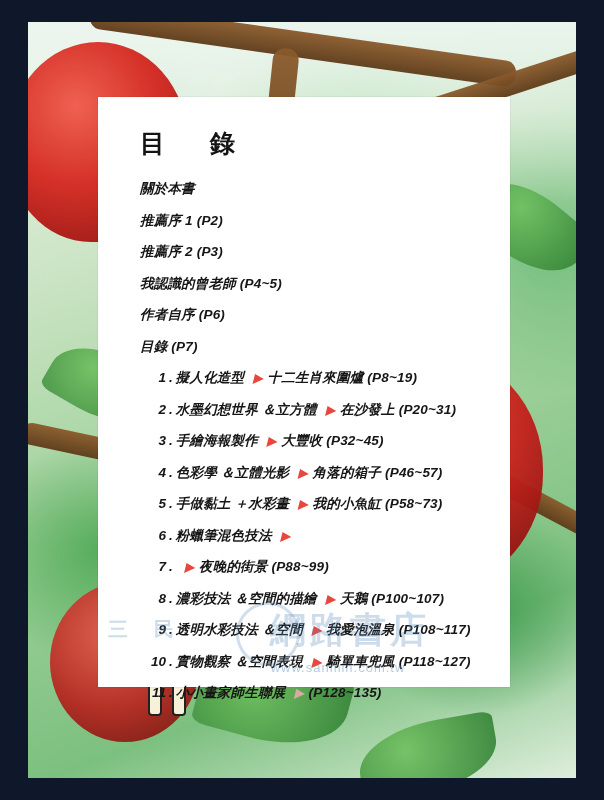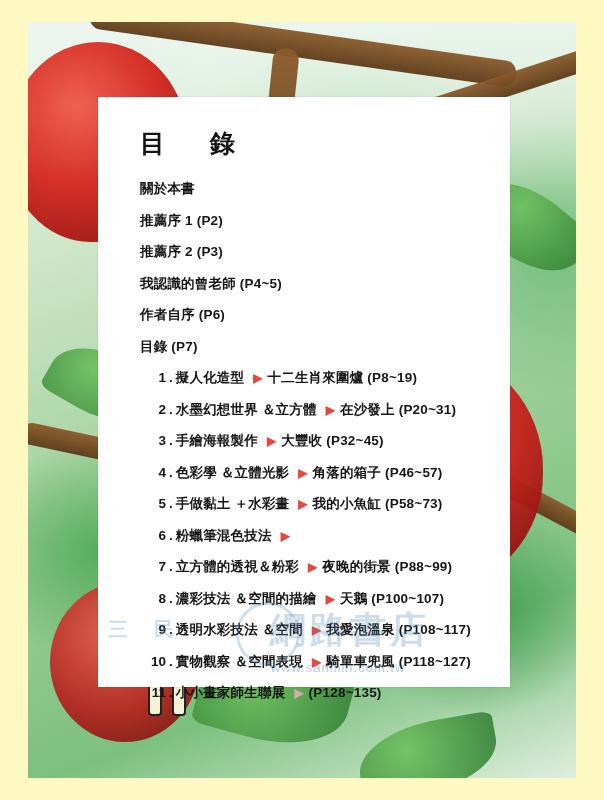--- a/index.html
+++ b/index.html
@@ -8,21 +8,21 @@
     background: #ffffff;
   }
   body {
     font-family: "Liberation Sans", sans-serif;
   }
   .page {
     position: relative;
     width: 604px;
     height: 800px;
     overflow: hidden;
-    background: #fef9c3;
+    background: #0f172a;
   }
 
   
   .art {
     position: absolute;
     left: 28px;
     top: 22px;
     width: 548px;
     height: 756px;
     overflow: hidden;
@@ -149,20 +149,21 @@
     font-size: 25px;
     font-weight: bold;
     letter-spacing: 10px;
     color: #141414;
   }
 
   .toc-list {
     margin: 0;
     padding: 20px 17px 0 42px;
     list-style: none;
+    font-style: italic;
   }
   .toc-list li {
     display: flex;
     align-items: baseline;
     font-size: 13.5px;
     font-weight: bold;
     color: #161616;
     margin-bottom: 13.5px;
     white-space: nowrap;
   }
@@ -327,21 +328,20 @@
         </li>
         <li>
           <span class="row-num">6</span>
           <span class="row-dot">.</span>
           <span class="row-title">粉蠟筆混色技法</span>
           <span class="arrow">▶</span>
         </li>
         <li>
           <span class="row-num">7</span>
           <span class="row-dot">.</span>
-          <span class="row-title">立方體的透視＆粉彩</span>
           <span class="arrow">▶</span>
           <span class="row-sub">夜晚的街景 (P88~99)</span>
         </li>
         <li>
           <span class="row-num">8</span>
           <span class="row-dot">.</span>
           <span class="row-title">濃彩技法 ＆空間的描繪</span>
           <span class="arrow">▶</span>
           <span class="row-sub">天鵝 (P100~107)</span>
         </li>

